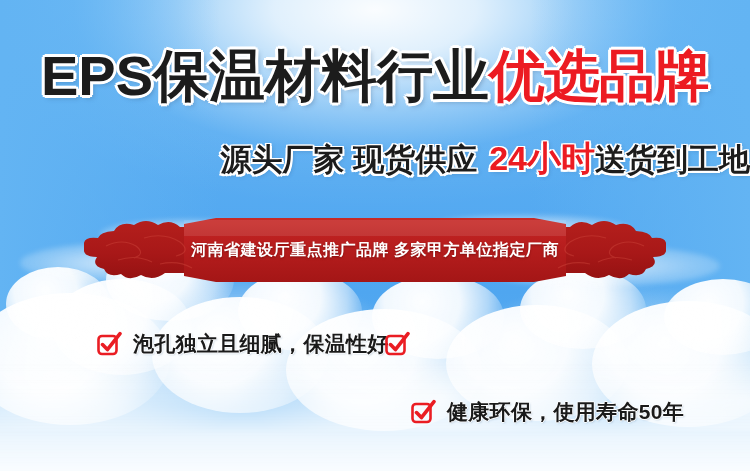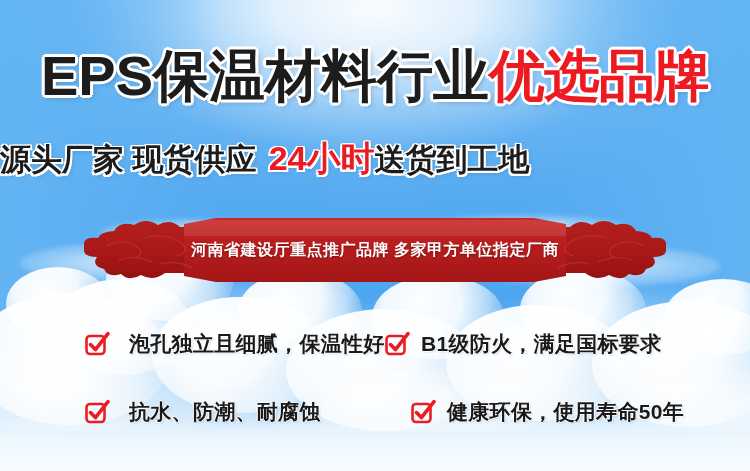--- a/index.html
+++ b/index.html
@@ -99,21 +99,21 @@
       2px 0 0 #fff, -2px 0 0 #fff, 0 2px 0 #fff, 0 -2px 0 #fff,
       2px 2px 0 #fff, -2px 2px 0 #fff, 2px -2px 0 #fff, -2px -2px 0 #fff,
       3px 0 0 #fff, -3px 0 0 #fff, 0 3px 0 #fff, 0 -3px 0 #fff,
       3px 3px 5px rgba(40,70,110,0.30);
   }
   .headline .eps { font-family: "Liberation Sans", sans-serif; letter-spacing: 0px; }
 
   
   .subline {
     position: absolute; top: 141px; left: 0; width: 750px;
-    text-align: left;
+    text-align: right;
     font-size: 31px;
     font-weight: bold;
     line-height: 1;
     white-space: nowrap;
   }
   .subline .dark {
     color: #1c1c1c;
     text-shadow:
       1.5px 0 0 #fff, -1.5px 0 0 #fff, 0 1.5px 0 #fff, 0 -1.5px 0 #fff,
       1.5px 1.5px 0 #fff, -1.5px 1.5px 0 #fff, 1.5px -1.5px 0 #fff, -1.5px -1.5px 0 #fff,
@@ -155,21 +155,21 @@
   .feat-row {
     position: absolute; left: 0; width: 592px; height: 44px;
     display: flex; align-items: center;
   }
   .feat-row.r1 { top: 4px; }
   .feat-row.r2 { top: 72px; }
   .feat {
     display: flex; align-items: center;
     position: absolute;
   }
-  .feat.c1 { left: 0px; gap: 8px; }
+  .feat.c1 { left: 12px; }
   .feat.c2 { left: 300px; }
   .feat.c2b { left: 326px; }
 
   .check-icon {
     width: 26px; height: 26px;
     flex: 0 0 26px;
     margin-right: 11px;
     position: relative;
     display: block;
   }
@@ -319,34 +319,24 @@
         </span>
         <span class="feat-label">泡孔独立且细腻，保温性好</span>
       </div>
       <div class="feat c2">
         <span class="check-icon">
           <svg viewBox="0 0 26 26" width="26" height="26">
             <rect x="2.5" y="5" width="18" height="18" rx="3.5" ry="3.5" fill="none" stroke="#ea1d23" stroke-width="2.6"></rect>
             <path d="M 6.5 13.6 L 11.4 18.6 L 24 2.6" fill="none" stroke="#ea1d23" stroke-width="3.6" stroke-linecap="round" stroke-linejoin="round"></path>
           </svg>
         </span>
-        <span class="feat-label">B1级防火，满足国标要求</span>
       </div>
     </div>
 
     <div class="feat-row r2">
-      <div class="feat c1">
-        <span class="check-icon">
-          <svg viewBox="0 0 26 26" width="26" height="26">
-            <rect x="2.5" y="5" width="18" height="18" rx="3.5" ry="3.5" fill="none" stroke="#ea1d23" stroke-width="2.6"></rect>
-            <path d="M 6.5 13.6 L 11.4 18.6 L 24 2.6" fill="none" stroke="#ea1d23" stroke-width="3.6" stroke-linecap="round" stroke-linejoin="round"></path>
-          </svg>
-        </span>
-        <span class="feat-label">抗水、防潮、耐腐蚀</span>
-      </div>
       <div class="feat c2b">
         <span class="check-icon">
           <svg viewBox="0 0 26 26" width="26" height="26">
             <rect x="2.5" y="5" width="18" height="18" rx="3.5" ry="3.5" fill="none" stroke="#ea1d23" stroke-width="2.6"></rect>
             <path d="M 6.5 13.6 L 11.4 18.6 L 24 2.6" fill="none" stroke="#ea1d23" stroke-width="3.6" stroke-linecap="round" stroke-linejoin="round"></path>
           </svg>
         </span>
         <span class="feat-label">健康环保，使用寿命50年</span>
       </div>
     </div>

